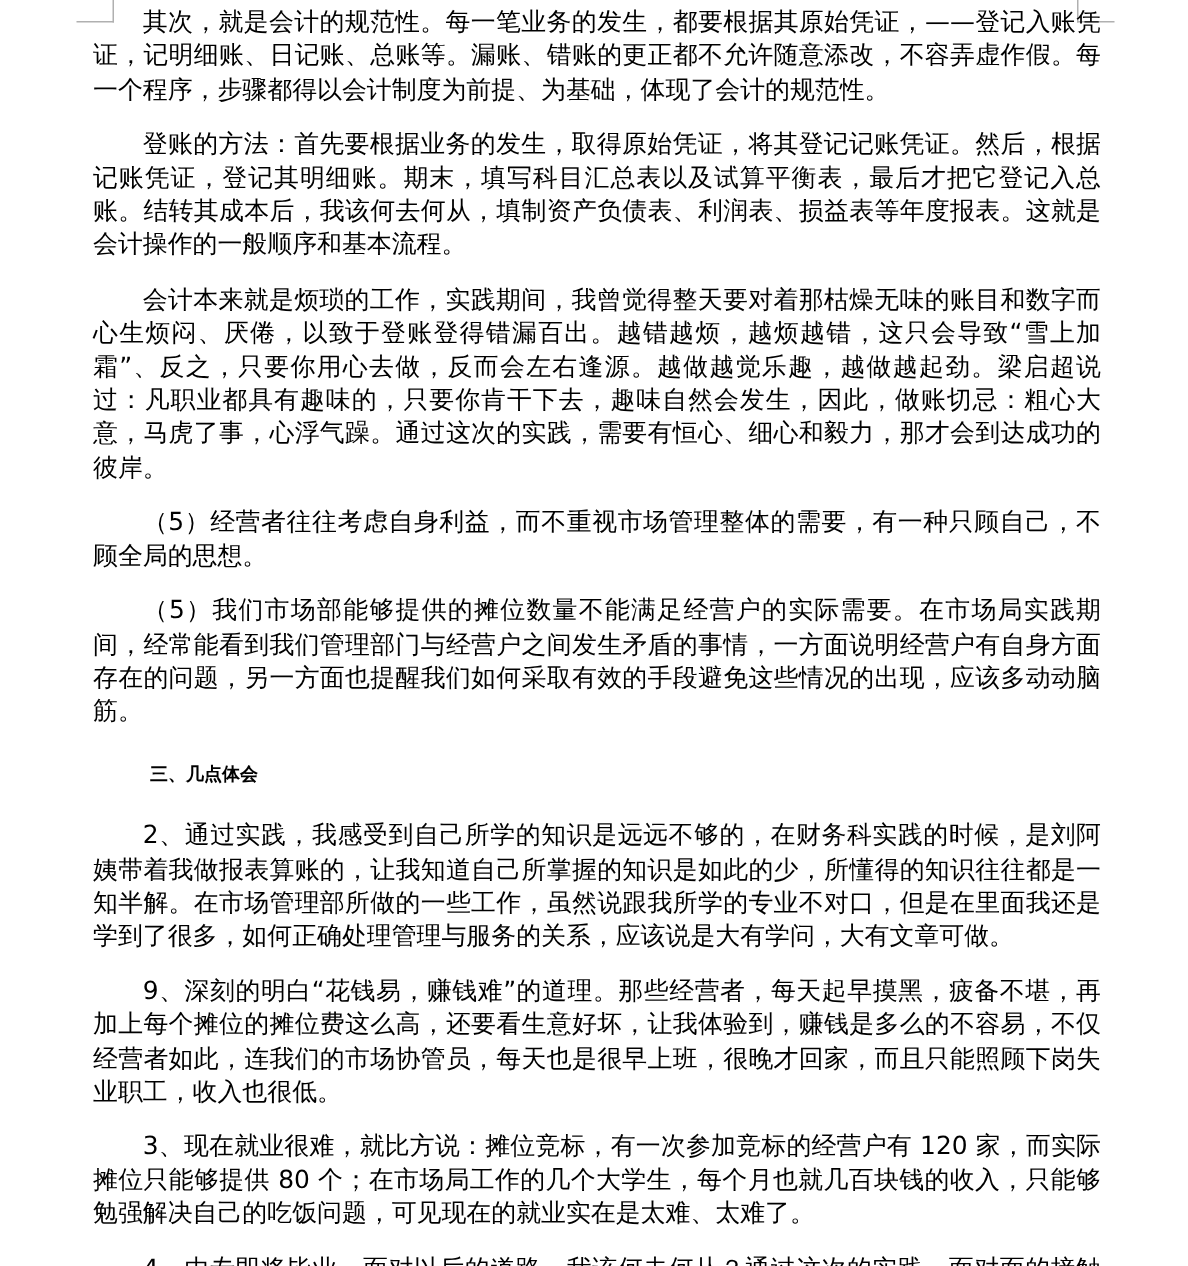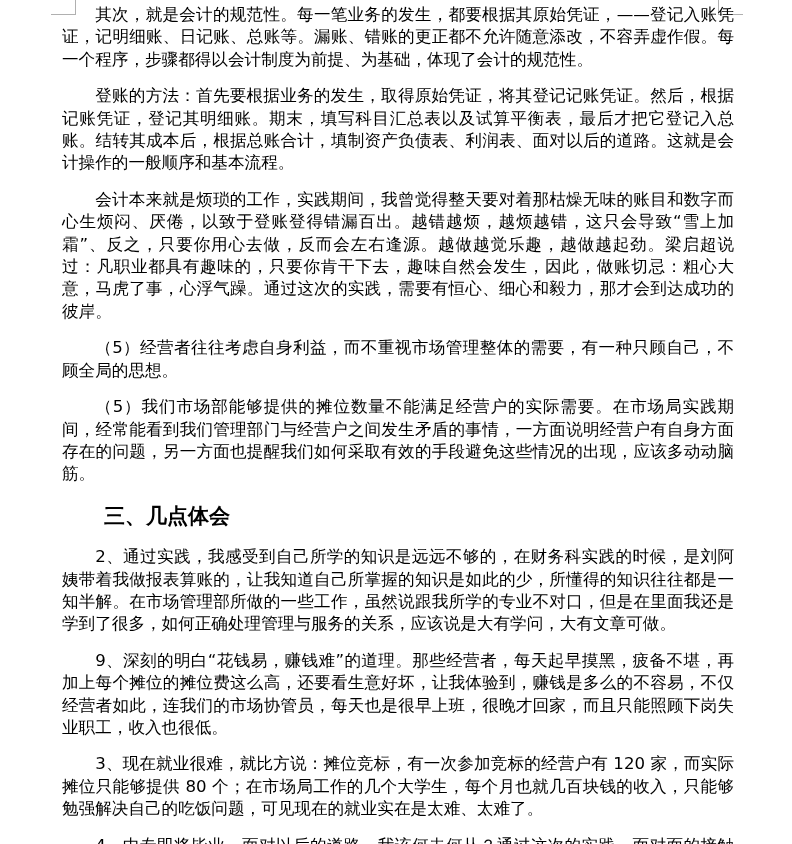--- a/index.html
+++ b/index.html
@@ -63,23 +63,23 @@
     letter-spacing: 0px;
     word-break: break-all;
     -webkit-font-smoothing: none;
   }
 
   p.para + p.para {
     margin-top: 14px;
   }
 
   h2.heading {
-    margin: 0;
+    margin: 14px;
     padding: 0;
-    font-size: 21px;
+    font-size: 12px;
     line-height: 22.4px;
     font-weight: bold;
     text-indent: 2em;
     text-align: left;
     letter-spacing: 0px;
   }
   h2.heading {
     margin-top: 19px;
   }
   h2.heading + p.para {
@@ -91,21 +91,21 @@
 
 <div id="page">
 
   <div class="margin-marker tl"></div>
   <div class="margin-marker tr"></div>
 
   <div id="text-body">
 
     <p class="para">其次，就是会计的规范性。每一笔业务的发生，都要根据其原始凭证，——登记入账凭证，记明细账、日记账、总账等。漏账、错账的更正都不允许随意添改，不容弄虚作假。每一个程序，步骤都得以会计制度为前提、为基础，体现了会计的规范性。</p>
 
-    <p class="para">登账的方法：首先要根据业务的发生，取得原始凭证，将其登记记账凭证。然后，根据记账凭证，登记其明细账。期末，填写科目汇总表以及试算平衡表，最后才把它登记入总账。结转其成本后，根据总账合计，填制资产负债表、利润表、面对以后的道路。这就是会计操作的一般顺序和基本流程。</p>
+    <p class="para">登账的方法：首先要根据业务的发生，取得原始凭证，将其登记记账凭证。然后，根据记账凭证，登记其明细账。期末，填写科目汇总表以及试算平衡表，最后才把它登记入总账。结转其成本后，我该何去何从，填制资产负债表、利润表、损益表等年度报表。这就是会计操作的一般顺序和基本流程。</p>
 
     <p class="para">会计本来就是烦琐的工作，实践期间，我曾觉得整天要对着那枯燥无味的账目和数字而心生烦闷、厌倦，以致于登账登得错漏百出。越错越烦，越烦越错，这只会导致“雪上加霜”、反之，只要你用心去做，反而会左右逢源。越做越觉乐趣，越做越起劲。梁启超说过：凡职业都具有趣味的，只要你肯干下去，趣味自然会发生，因此，做账切忌：粗心大意，马虎了事，心浮气躁。通过这次的实践，需要有恒心、细心和毅力，那才会到达成功的彼岸。</p>
 
     <p class="para">（5）经营者往往考虑自身利益，而不重视市场管理整体的需要，有一种只顾自己，不顾全局的思想。</p>
 
     <p class="para">（5）我们市场部能够提供的摊位数量不能满足经营户的实际需要。在市场局实践期间，经常能看到我们管理部门与经营户之间发生矛盾的事情，一方面说明经营户有自身方面存在的问题，另一方面也提醒我们如何采取有效的手段避免这些情况的出现，应该多动动脑筋。</p>
 
     <h2 class="heading">三、几点体会</h2>
 
     <p class="para">2、通过实践，我感受到自己所学的知识是远远不够的，在财务科实践的时候，是刘阿姨带着我做报表算账的，让我知道自己所掌握的知识是如此的少，所懂得的知识往往都是一知半解。在市场管理部所做的一些工作，虽然说跟我所学的专业不对口，但是在里面我还是学到了很多，如何正确处理管理与服务的关系，应该说是大有学问，大有文章可做。</p>

